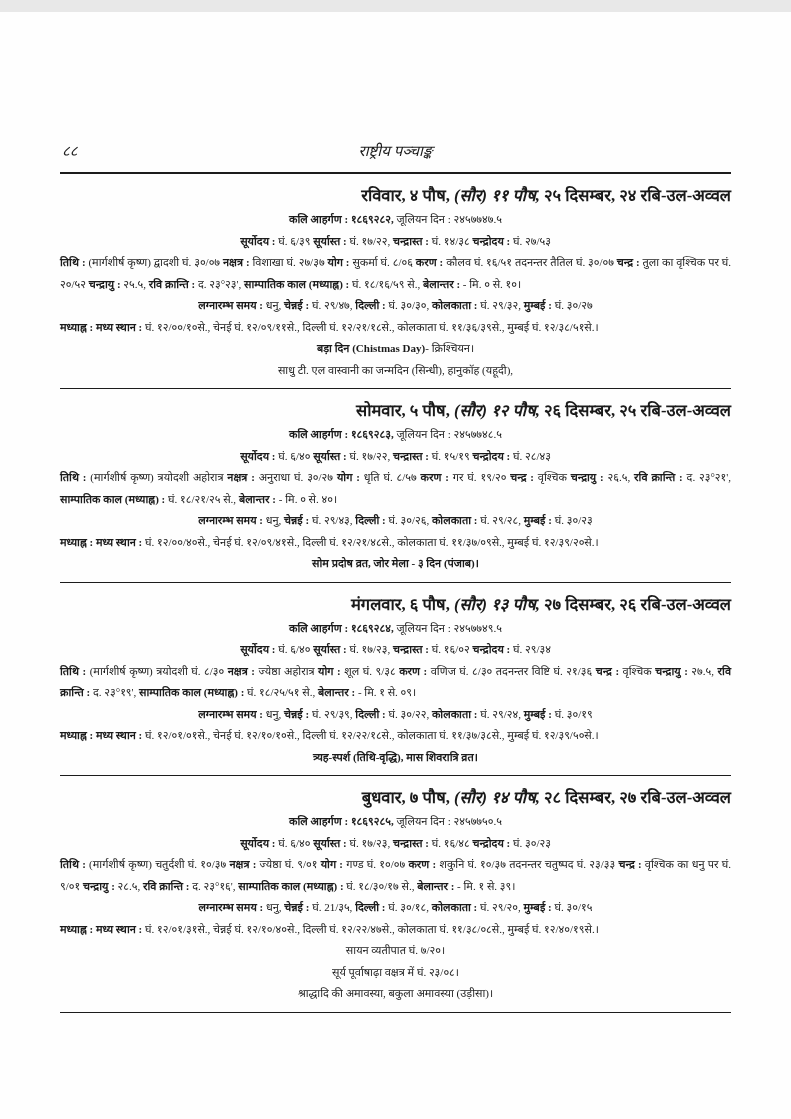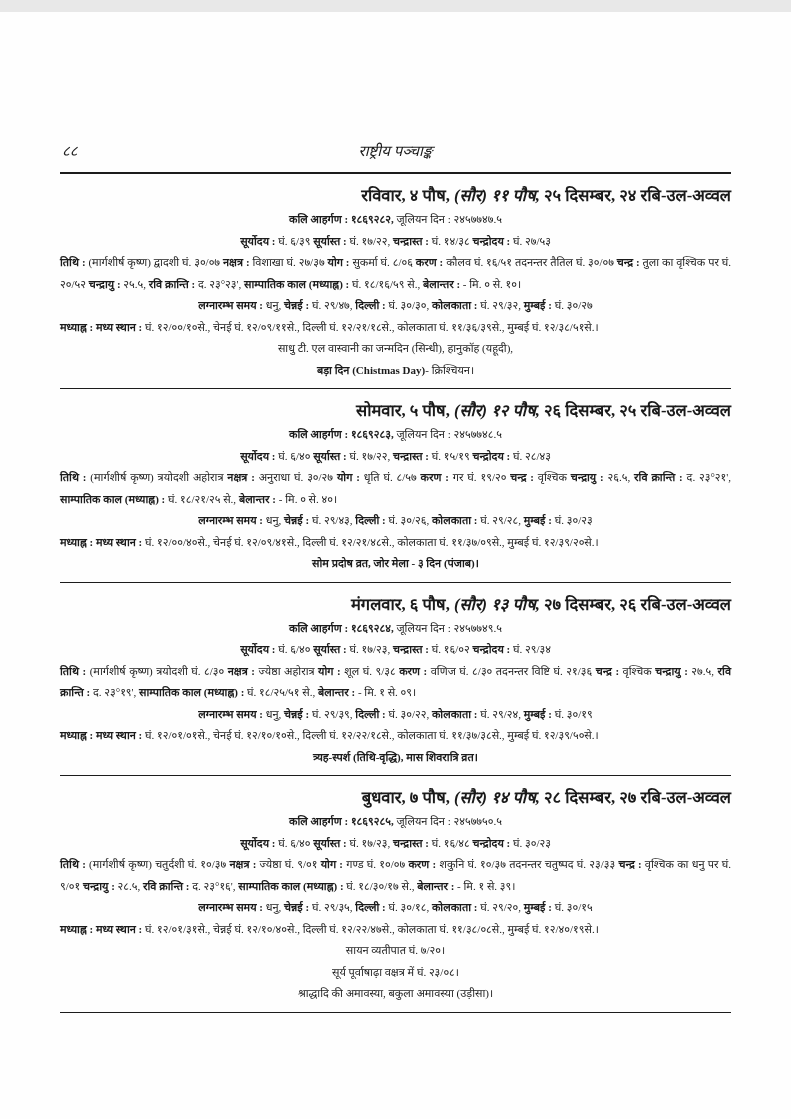--- a/index.html
+++ b/index.html
@@ -34,22 +34,22 @@
     </div>
     <hr class="rule">
 
     <div class="day">
       <div class="heading"><span class="b">रविवार, ४ पौष, </span><span class="b i">(सौर) ११ पौष,</span><span class="b"> २५ दिसम्बर, २४ रबि-उल-अव्वल</span></div>
       <p class="c"><span class="b">कलि आहर्गण : १८६९२८२,</span><span> जूलियन दिन : २४५७७४७.५</span></p>
       <p class="c"><span class="b">सूर्योदय : </span><span>घं. ६/३९ </span><span class="b">सूर्यास्त : </span><span>घं. १७/२२, </span><span class="b">चन्द्रास्त : </span><span>घं. १४/३८ </span><span class="b">चन्द्रोदय : </span><span>घं. २७/५३</span></p>
       <p class="j"><span class="b">तिथि : </span><span>(मार्गशीर्ष कृष्ण) द्वादशी घं. ३०/०७ </span><span class="b">नक्षत्र : </span><span>विशाखा घं. २७/३७ </span><span class="b">योग : </span><span>सुकर्मा घं. ८/०६ </span><span class="b">करण : </span><span>कौलव घं. १६/५१ तदनन्तर तैतिल घं. ३०/०७ </span><span class="b">चन्द्र : </span><span>तुला का वृश्चिक पर घं. २०/५२ </span><span class="b">चन्द्रायु : </span><span>२५.५, </span><span class="b">रवि क्रान्ति : </span><span>द. २३°२३', </span><span class="b">साम्पातिक काल (मध्याह्न) : </span><span>घं. १८/१६/५९ से., </span><span class="b">बेलान्तर : </span><span>- मि. ० से. १०।</span></p>
       <p class="c"><span class="b">लग्नारम्भ समय : </span><span>धनु, </span><span class="b">चेन्नई : </span><span>घं. २९/४७, </span><span class="b">दिल्ली : </span><span>घं. ३०/३०, </span><span class="b">कोलकाता : </span><span>घं. २९/३२, </span><span class="b">मुम्बई : </span><span>घं. ३०/२७</span></p>
       <p class="j"><span class="b">मध्याह्न : मध्य स्थान : </span><span>घं. १२/००/१०से., चेनई घं. १२/०९/११से., दिल्ली घं. १२/२१/१८से., कोलकाता घं. ११/३६/३९से., मुम्बई घं. १२/३८/५१से.।</span></p>
+      <p class="c"><span class="b">बड़ा दिन </span><span class="b">(Chistmas Day)</span><span>- क्रिश्चियन।</span></p>
       <p class="c"><span>साधु टी. एल वास्वानी का जन्मदिन (सिन्धी), हानुकॉह (यहूदी),</span></p>
-      <p class="c"><span class="b">बड़ा दिन </span><span class="b">(Chistmas Day)</span><span>- क्रिश्चियन।</span></p>
     </div>
     <hr class="divider">
 
     <div class="day">
       <div class="heading"><span class="b">सोमवार, ५ पौष, </span><span class="b i">(सौर) १२ पौष,</span><span class="b"> २६ दिसम्बर, २५ रबि-उल-अव्वल</span></div>
       <p class="c"><span class="b">कलि आहर्गण : १८६९२८३,</span><span> जूलियन दिन : २४५७७४८.५</span></p>
       <p class="c"><span class="b">सूर्योदय : </span><span>घं. ६/४० </span><span class="b">सूर्यास्त : </span><span>घं. १७/२२, </span><span class="b">चन्द्रास्त : </span><span>घं. १५/१९ </span><span class="b">चन्द्रोदय : </span><span>घं. २८/४३</span></p>
       <p class="j"><span class="b">तिथि : </span><span>(मार्गशीर्ष कृष्ण) त्रयोदशी अहोरात्र </span><span class="b">नक्षत्र : </span><span>अनुराधा घं. ३०/२७ </span><span class="b">योग : </span><span>धृति घं. ८/५७ </span><span class="b">करण : </span><span>गर घं. १९/२० </span><span class="b">चन्द्र : </span><span>वृश्चिक </span><span class="b">चन्द्रायु : </span><span>२६.५, </span><span class="b">रवि क्रान्ति : </span><span>द. २३°२१', </span><span class="b">साम्पातिक काल (मध्याह्न) : </span><span>घं. १८/२१/२५ से., </span><span class="b">बेलान्तर : </span><span>- मि. ० से. ४०।</span></p>
       <p class="c"><span class="b">लग्नारम्भ समय : </span><span>धनु, </span><span class="b">चेन्नई : </span><span>घं. २९/४३, </span><span class="b">दिल्ली : </span><span>घं. ३०/२६, </span><span class="b">कोलकाता : </span><span>घं. २९/२८, </span><span class="b">मुम्बई : </span><span>घं. ३०/२३</span></p>
       <p class="j"><span class="b">मध्याह्न : मध्य स्थान : </span><span>घं. १२/००/४०से., चेनई घं. १२/०९/४१से., दिल्ली घं. १२/२१/४८से., कोलकाता घं. ११/३७/०९से., मुम्बई घं. १२/३९/२०से.।</span></p>
@@ -66,21 +66,21 @@
       <p class="j"><span class="b">मध्याह्न : मध्य स्थान : </span><span>घं. १२/०१/०१से., चेनई घं. १२/१०/१०से., दिल्ली घं. १२/२२/१८से., कोलकाता घं. ११/३७/३८से., मुम्बई घं. १२/३९/५०से.।</span></p>
       <p class="c"><span class="b">त्र्यह-स्पर्श (तिथि-वृद्धि), मास शिवरात्रि व्रत।</span></p>
     </div>
     <hr class="divider">
 
     <div class="day">
       <div class="heading"><span class="b">बुधवार, ७ पौष, </span><span class="b i">(सौर) १४ पौष,</span><span class="b"> २८ दिसम्बर, २७ रबि-उल-अव्वल</span></div>
       <p class="c"><span class="b">कलि आहर्गण : १८६९२८५,</span><span> जूलियन दिन : २४५७७५०.५</span></p>
       <p class="c"><span class="b">सूर्योदय : </span><span>घं. ६/४० </span><span class="b">सूर्यास्त : </span><span>घं. १७/२३, </span><span class="b">चन्द्रास्त : </span><span>घं. १६/४८ </span><span class="b">चन्द्रोदय : </span><span>घं. ३०/२३</span></p>
       <p class="j"><span class="b">तिथि : </span><span>(मार्गशीर्ष कृष्ण) चतुर्दशी घं. १०/३७ </span><span class="b">नक्षत्र : </span><span>ज्येष्ठा घं. ९/०१ </span><span class="b">योग : </span><span>गण्ड घं. १०/०७ </span><span class="b">करण : </span><span>शकुनि घं. १०/३७ तदनन्तर चतुष्पद घं. २३/३३ </span><span class="b">चन्द्र : </span><span>वृश्चिक का धनु पर घं. ९/०१ </span><span class="b">चन्द्रायु : </span><span>२८.५, </span><span class="b">रवि क्रान्ति : </span><span>द. २३°१६', </span><span class="b">साम्पातिक काल (मध्याह्न) : </span><span>घं. १८/३०/१७ से., </span><span class="b">बेलान्तर : </span><span>- मि. १ से. ३९।</span></p>
-      <p class="c"><span class="b">लग्नारम्भ समय : </span><span>धनु, </span><span class="b">चेन्नई : </span><span>घं. २९/३५, </span><span class="b">दिल्ली : </span><span>घं. ३०/१८, </span><span class="b">कोलकाता : </span><span>घं. २९/२०, </span><span class="b">मुम्बई : </span><span>घं. ३०/१५</span></p>
+      <p class="c"><span class="b">लग्नारम्भ समय : </span><span>धनु, </span><span class="b">चेन्नई : </span><span>घं. 21/३५, </span><span class="b">दिल्ली : </span><span>घं. ३०/१८, </span><span class="b">कोलकाता : </span><span>घं. २९/२०, </span><span class="b">मुम्बई : </span><span>घं. ३०/१५</span></p>
       <p class="j"><span class="b">मध्याह्न : मध्य स्थान : </span><span>घं. १२/०१/३१से., चेन्नई घं. १२/१०/४०से., दिल्ली घं. १२/२२/४७से., कोलकाता घं. ११/३८/०८से., मुम्बई घं. १२/४०/१९से.।</span></p>
       <p class="c"><span>सायन व्यतीपात घं. ७/२०।</span></p>
       <p class="c"><span>सूर्य पूर्वाषाढ़ा वक्षत्र में घं. २३/०८।</span></p>
       <p class="c"><span>श्राद्धादि की अमावस्या, बकुला अमावस्या (उड़ीसा)।</span></p>
     </div>
     <hr class="divider">
 
   </div>
 </div>
 

